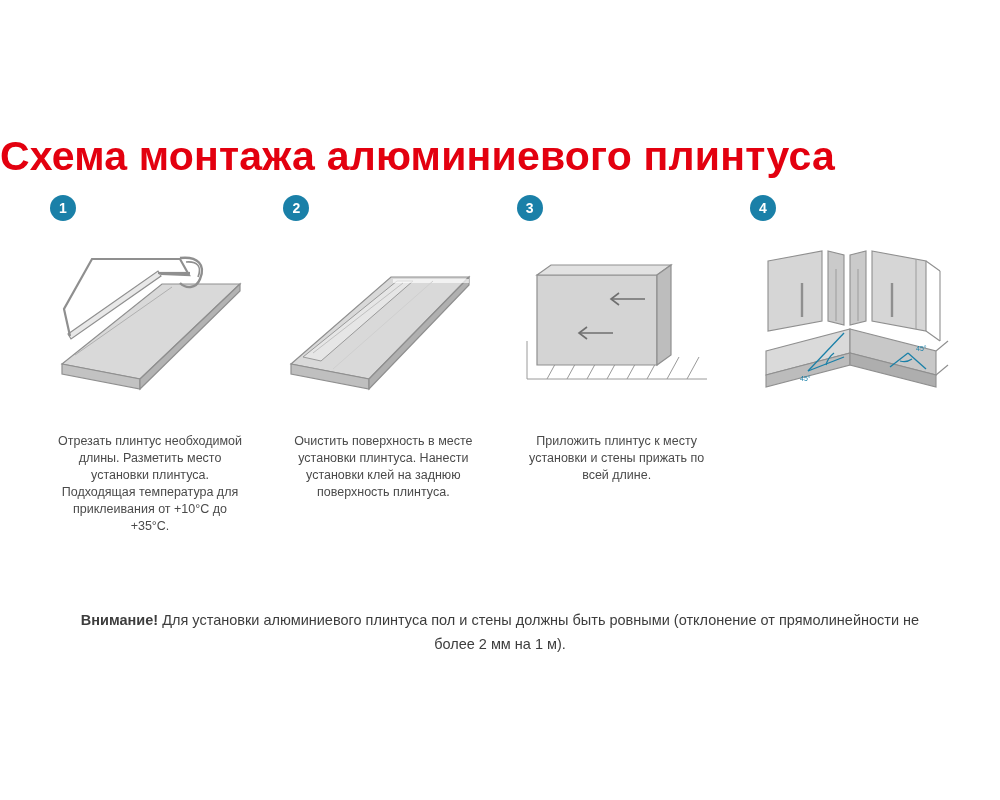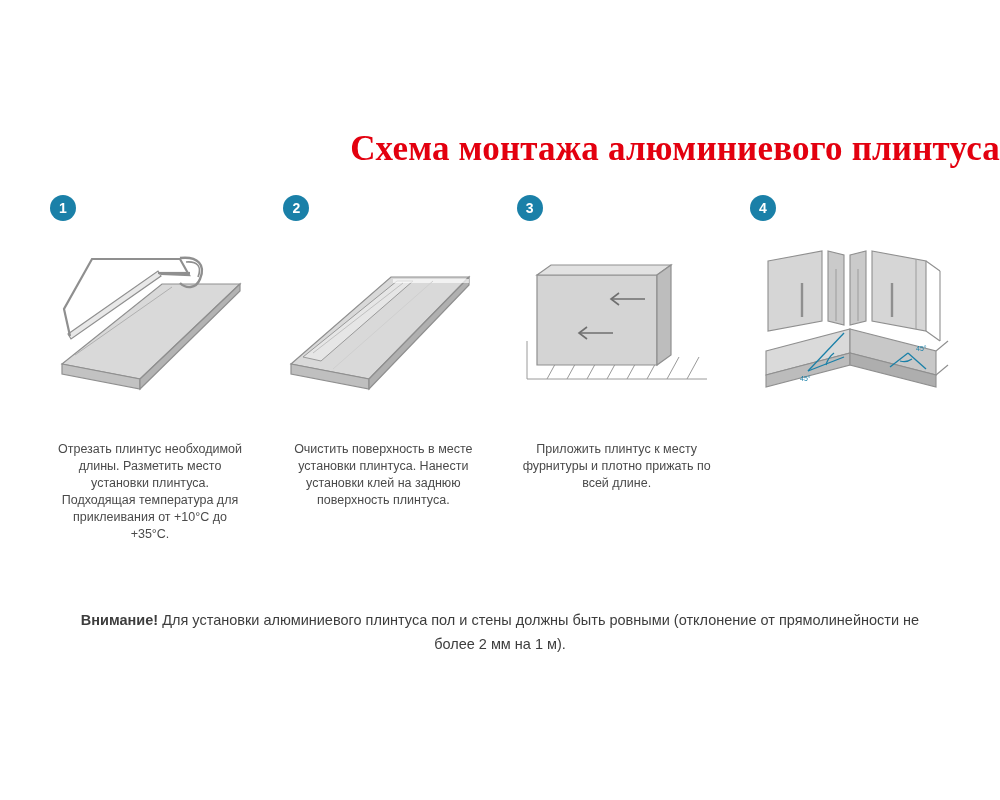--- a/index.html
+++ b/index.html
@@ -20,26 +20,25 @@
     width: 1000px;
     height: 800px;
     background: #ffffff;
   }
 
   .title {
     position: absolute;
     top: 106px;
     left: 0;
     width: 1000px;
-    text-align: right;
-    font-size: 35px;
+    text-align: left;
+    font-size: 41px;
     font-weight: bold;
     color: #e3000f;
     letter-spacing: 0.2px;
-    font-family: Liberation Serif, serif;
   }
 
   .steps {
     position: absolute;
     top: 195px;
     left: 40px;
     width: 920px;
     display: flex;
     align-items: flex-start;
     justify-content: space-between;
@@ -68,21 +67,21 @@
   }
 
   .art {
     width: 220px;
     height: 190px;
     margin-top: 8px;
     display: block;
   }
 
   .caption {
-    margin-top: 22px;
+    margin-top: 14px;
     width: 190px;
     text-align: center;
     font-size: 12.5px;
     line-height: 17px;
     color: #4a4a4a;
   }
 
   .note {
     position: absolute;
     top: 608px;
@@ -168,21 +167,21 @@
         <polygon points="30,46 44,36 164,36 150,46" fill="#e2e2e2" stroke="#8f8f8f" stroke-width="1.2"></polygon>
         <polygon points="150,46 164,36 164,126 150,136" fill="#bdbdbd" stroke="#8f8f8f" stroke-width="1.2"></polygon>
 
         <g fill="none" stroke="#6f6f6f" stroke-width="1.6">
           <line x1="138" y1="70" x2="104" y2="70"></line>
           <polyline points="112,64 104,70 112,76"></polyline>
           <line x1="106" y1="104" x2="72" y2="104"></line>
           <polyline points="80,98 72,104 80,110"></polyline>
         </g>
       </svg>
-      <div class="caption">Приложить плинтус к месту фурнитуры и плотно прижать по всей длине.</div>
+      <div class="caption">Приложить плинтус к месту установки и стены прижать по всей длине.</div>
     </div>
 
     <div class="step">
       <div class="badge">4</div>
       <svg class="art" viewBox="0 0 220 190">
 
         <polygon points="28,32 82,22 82,92 28,102" fill="#d6d6d6" stroke="#8f8f8f" stroke-width="1.1"></polygon>
         <polygon points="88,22 104,26 104,96 88,92" fill="#cacaca" stroke="#8f8f8f" stroke-width="1.1"></polygon>
         <polygon points="110,26 126,22 126,92 110,96" fill="#cacaca" stroke="#8f8f8f" stroke-width="1.1"></polygon>
         <polygon points="132,22 186,32 186,102 132,92" fill="#d6d6d6" stroke="#8f8f8f" stroke-width="1.1"></polygon>

